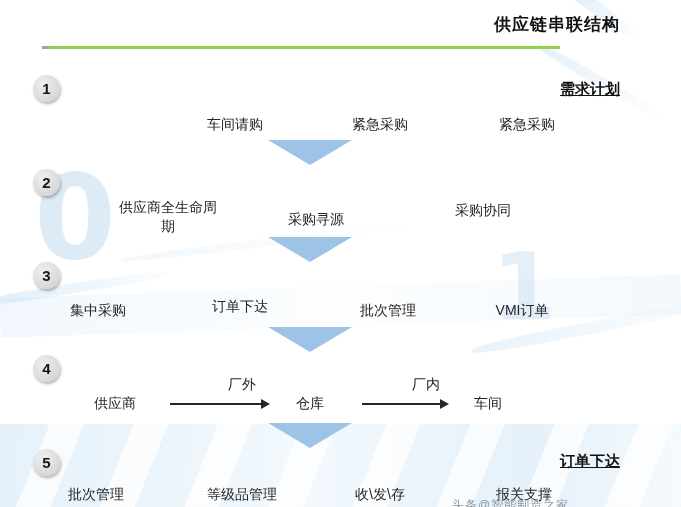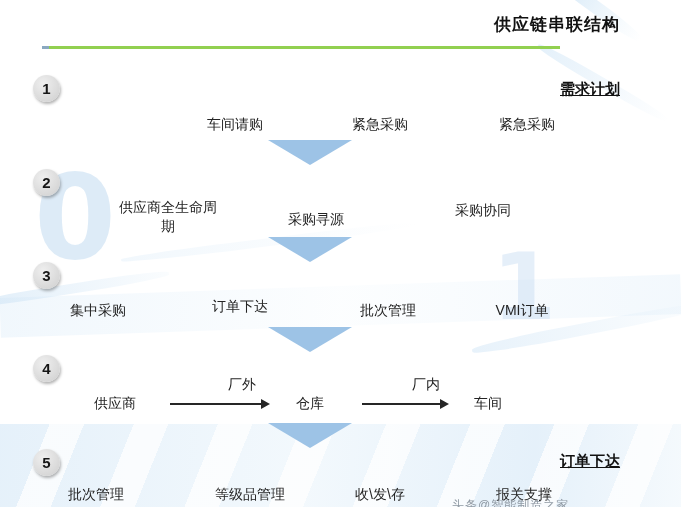--- a/index.html
+++ b/index.html
@@ -102,19 +102,19 @@
   <div class="harrow" style="left:170px;top:403px;width:93px"></div>
   <span class="item" style="left:310px;top:395px">仓库</span>
   <span class="alabel" style="left:402px;top:376px">厂内</span>
   <div class="harrow" style="left:362px;top:403px;width:80px"></div>
   <span class="item" style="left:488px;top:395px">车间</span>
   <div class="tri" style="top:423px"></div>
 
   <div class="circle" style="top:449px">5</div>
   <div class="header" style="top:452px">订单下达</div>
   <span class="item" style="left:96px;top:486px">批次管理</span>
-  <span class="item" style="left:250px;top:486px">等级品管理</span>
+  <span class="item" style="left:242px;top:486px">等级品管理</span>
   <span class="item" style="left:380px;top:486px">收\发\存</span>
   <span class="item" style="left:524px;top:486px">报关支撑</span>
 
   <span class="wm-text">头条@智能制造之家</span>
 
 </div>
 
 </body></html>

